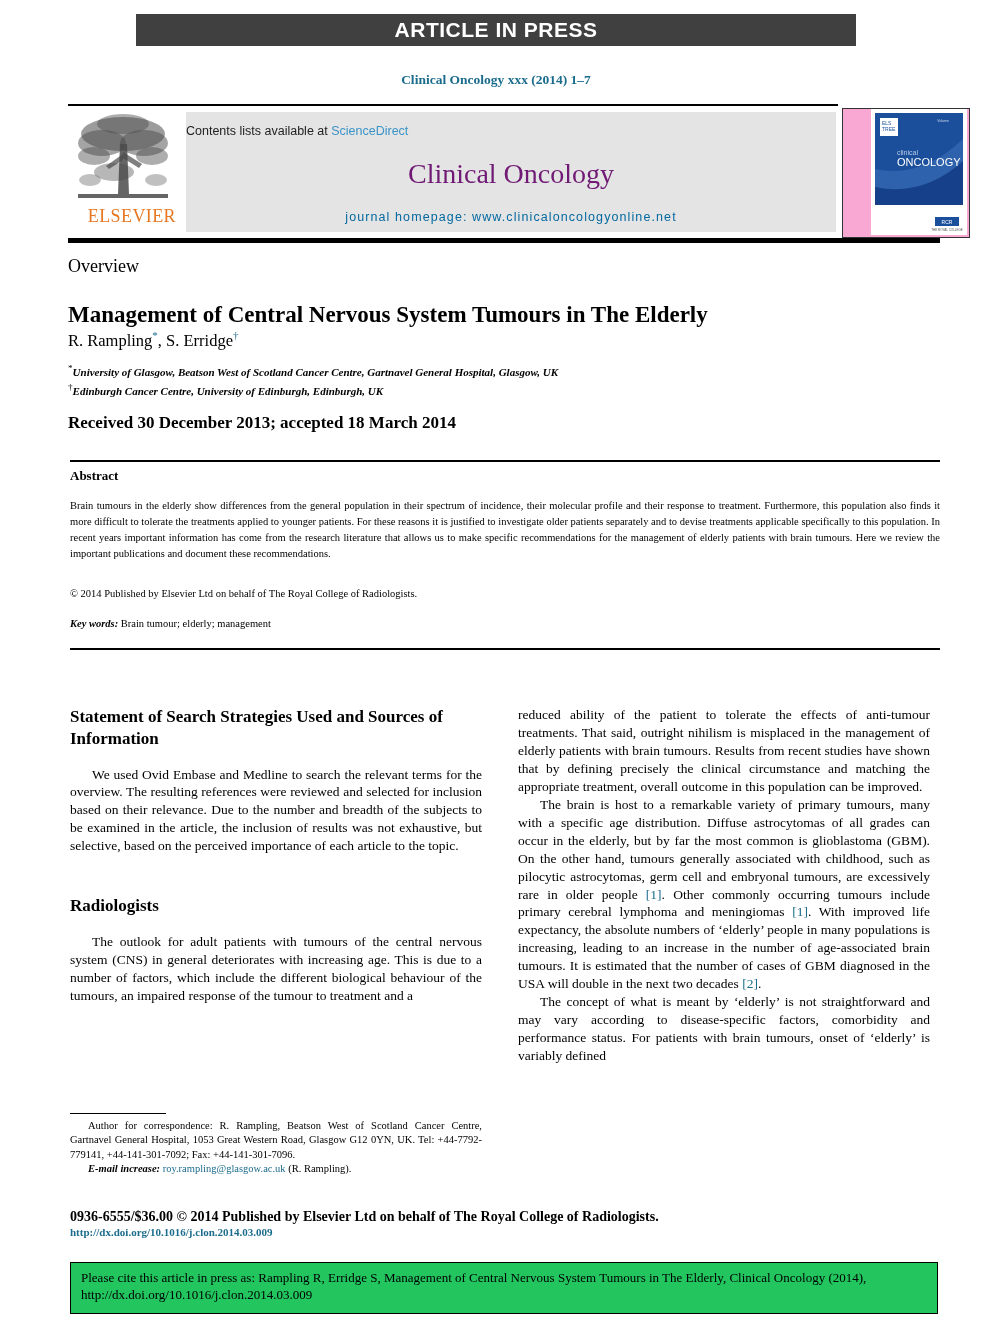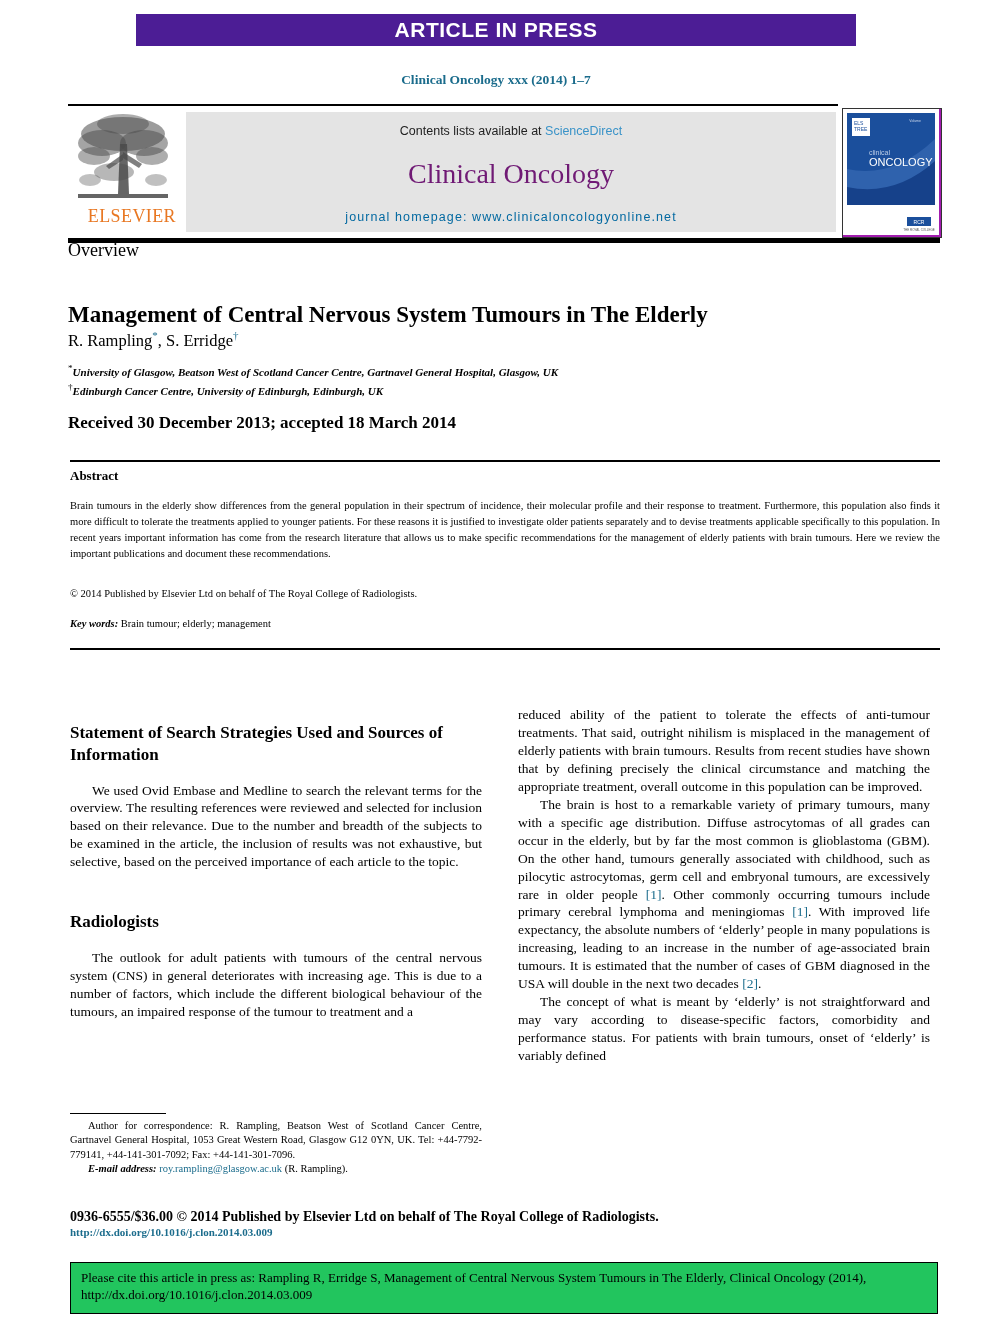--- a/index.html
+++ b/index.html
@@ -16,21 +16,21 @@
     overflow: hidden;
   }
 
   
   .press-banner {
     position: absolute;
     left: 136px;
     top: 14px;
     width: 720px;
     height: 32px;
-    background: #4c1d95;
+    background: #404040;
     color: #ffffff;
     font-family: "Liberation Sans", sans-serif;
     font-weight: bold;
     font-size: 21px;
     letter-spacing: 0.5px;
     display: flex;
     align-items: center;
     justify-content: center;
   }
 
@@ -94,21 +94,21 @@
     top: 8px;
     width: 650px;
     height: 120px;
     background: #e4e4e4;
   }
   .contents-line {
     position: absolute;
     left: 0;
     top: 12px;
     width: 650px;
-    text-align: center;
+    text-align: left;
     font-family: "Liberation Sans", sans-serif;
     font-size: 12.5px;
     color: #222;
   }
   .sciencedirect {
     color: #3a93c8;
   }
   .journal-name {
     position: absolute;
     left: 0;
@@ -130,37 +130,38 @@
     letter-spacing: 1.1px;
     color: #0369a1;
   }
   .cover-box {
     position: absolute;
     left: 774px;
     top: 4px;
     width: 98px;
     height: 128px;
     border: 1px solid #333;
-    background: #a21caf;
+    background: #f9a8d4;
     overflow: hidden;
+    padding-left: 28px;
   }
   .masthead-rule-bottom {
     position: absolute;
     left: 68px;
     top: 238px;
     width: 872px;
     height: 5px;
     background: #000;
   }
 
   
   .doctype {
     position: absolute;
     left: 68px;
-    top: 240px;
+    top: 256px;
     font-size: 18px;
     color: #000;
   }
   .article-title {
     position: absolute;
     left: 68px;
     top: 287px;
     width: 860px;
     font-size: 23px;
     color: #000;
@@ -243,21 +244,21 @@
 
   
   .col {
     position: absolute;
     top: 706px;
     width: 412px;
     font-size: 13.5px;
     line-height: 1.33;
     text-align: justify;
   }
-  .col-left  { left: 70px; margin-top: 16px; }
+  .col-left  { left: 70px; }
   .col-right { left: 518px; }
 
   .sec-heading {
     font-weight: bold;
     font-size: 17px;
     line-height: 1.28;
     margin: 0 0 16px 0;
     text-align: left;
   }
   .sec-heading.second { margin-top: 40px; }
@@ -419,21 +420,21 @@
 
 <div class="col col-right">
   <p style="text-indent:0">reduced ability of the patient to tolerate the effects of anti-tumour treatments. That said, outright nihilism is misplaced in the management of elderly patients with brain tumours. Results from recent studies have shown that by defining precisely the clinical circumstance and matching the appropriate treatment, overall outcome in this population can be improved.</p>
   <p><span>The brain is host to a remarkable variety of primary tumours, many with a specific age distribution. Diffuse astrocytomas of all grades can occur in the elderly, but by far the most common is glioblastoma (GBM). On the other hand, tumours generally associated with childhood, such as pilocytic astrocytomas, germ cell and embryonal tumours, are excessively rare in older people </span><a class="ref" href="#" style="text-decoration:none">[1]</a><span>. Other commonly occurring tumours include primary cerebral lymphoma and meningiomas </span><a class="ref" href="#" style="text-decoration:none">[1]</a><span>. With improved life expectancy, the absolute numbers of ‘elderly’ people in many populations is increasing, leading to an increase in the number of age-associated brain tumours. It is estimated that the number of cases of GBM diagnosed in the USA will double in the next two decades </span><a class="ref" href="#" style="text-decoration:none">[2]</a><span>.</span></p>
   <p>The concept of what is meant by ‘elderly’ is not straightforward and may vary according to disease-specific factors, comorbidity and performance status. For patients with brain tumours, onset of ‘elderly’ is variably defined</p>
 </div>
 
 <div class="footnote-rule"></div>
 <div class="footnote">
   <p>Author for correspondence: R. Rampling, Beatson West of Scotland Cancer Centre, Gartnavel General Hospital, 1053 Great Western Road, Glasgow G12 0YN, UK. Tel: +44-7792-779141, +44-141-301-7092; Fax: +44-141-301-7096.</p>
-  <p><span class="email-label">E-mail address:</span> <a class="link" href="#" style="text-decoration:none">roy.rampling@glasgow.ac.uk</a><span> (R. Rampling).</span></p>
+  <p><span class="email-label">E-mail increase:</span> <a class="link" href="#" style="text-decoration:none">roy.rampling@glasgow.ac.uk</a><span> (R. Rampling).</span></p>
 </div>
 
 <div class="publisher-line">0936-6555/$36.00 © 2014 Published by Elsevier Ltd on behalf of The Royal College of Radiologists.</div>
 <a class="doi-line" href="#" style="text-decoration:none">http://dx.doi.org/10.1016/j.clon.2014.03.009</a>
 
 <div class="cite-box">
   <div class="cite-text">Please cite this article in press as: Rampling R, Erridge S, Management of Central Nervous System Tumours in The Elderly, Clinical Oncology (2014), http://dx.doi.org/10.1016/j.clon.2014.03.009</div>
 </div>
 
 </body></html>

